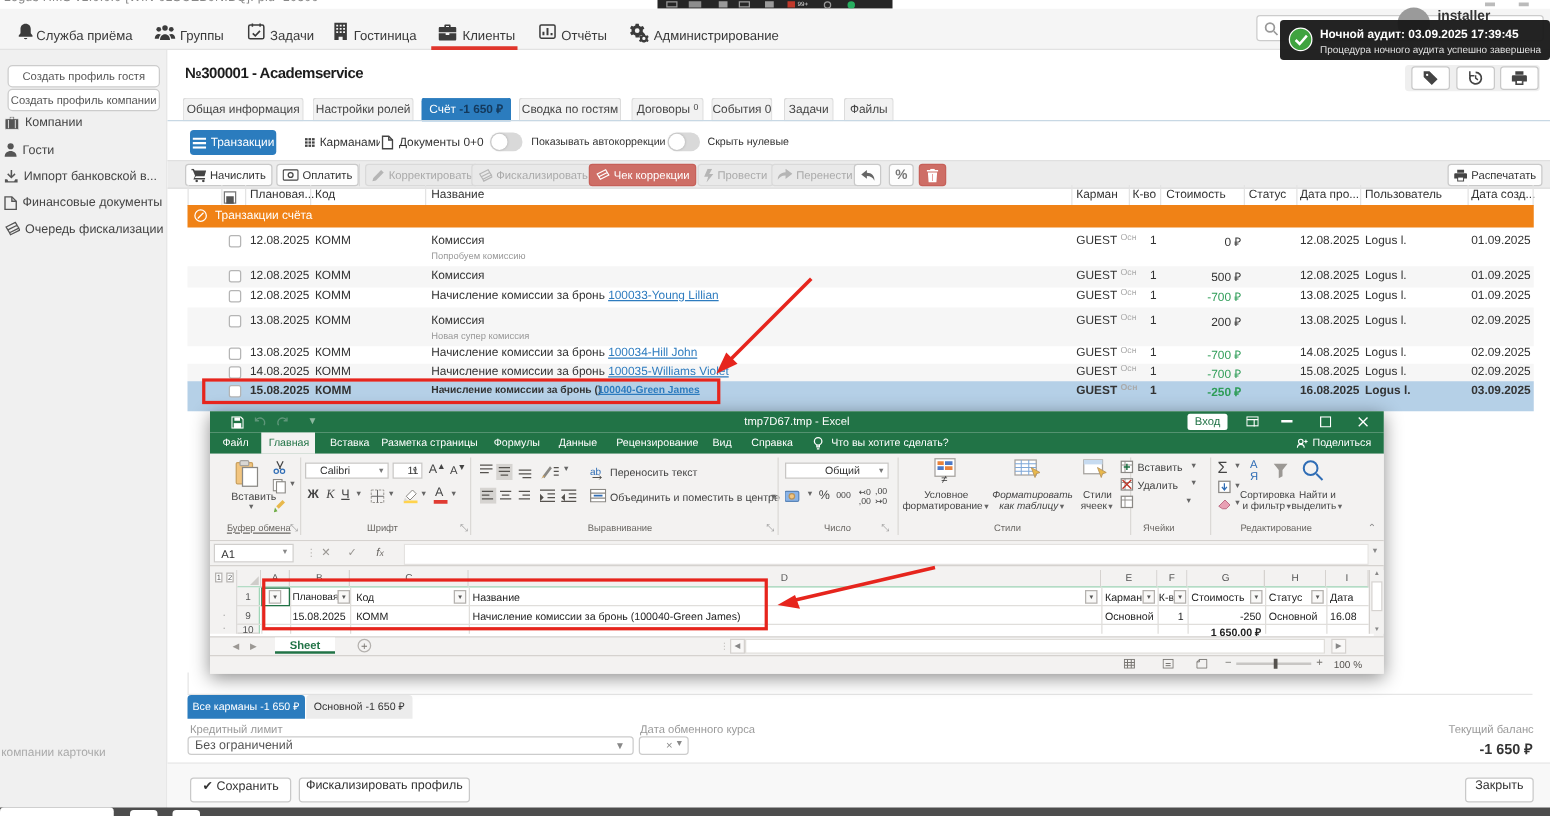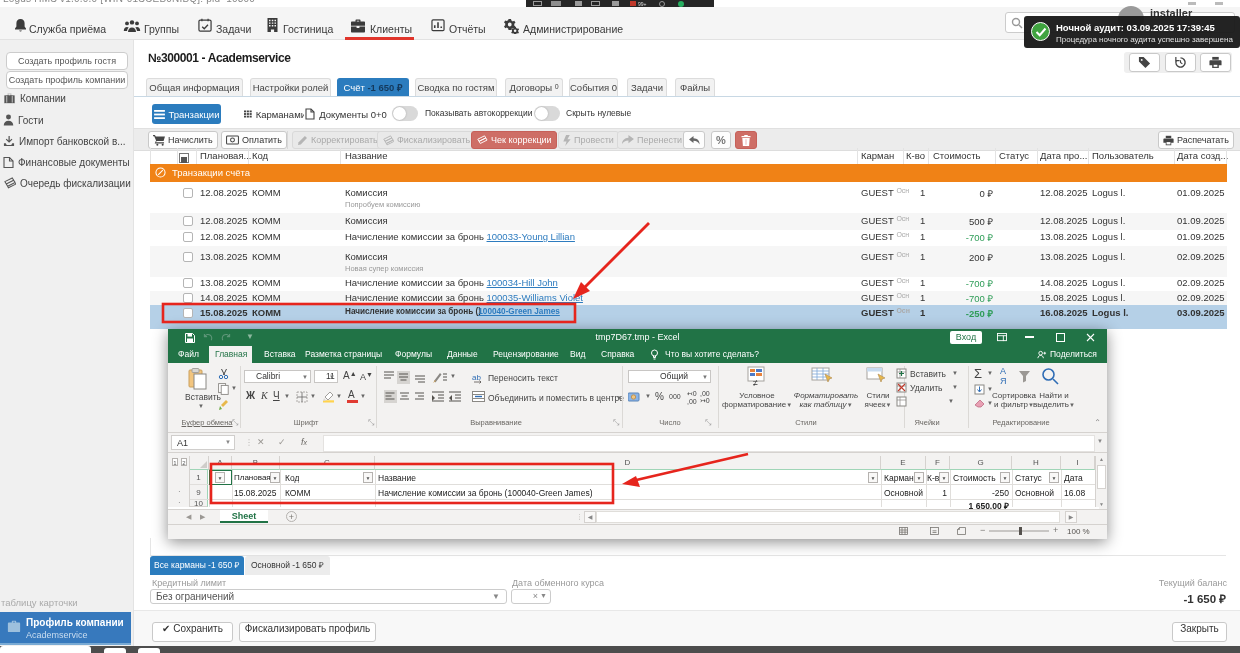--- a/index.html
+++ b/index.html
@@ -182,28 +182,21 @@
         <path d="M6.5 1.5V5H10"></path>
       </svg>
     <span>Финансовые документы</span>
   </div>
   <div class="sitem" style="top:137px;">
     <svg width="13" height="12" viewBox="0 0 14 13" fill="none" stroke="#555" stroke-width="1.1">
         <path d="M2 5l8-4 1.5 2.5-8 4zM3.5 7.5l8-4L13 6l-8 4zM5 10l8-4 .8 1.7-8 4z"></path>
       </svg>
     <span>Очередь фискализации</span>
   </div>
-  <div id="opencards">таблицу карточки</div>
-  <div id="profitem">
-    <svg style="position:absolute;left:7px;top:8px;" width="14" height="13" viewBox="0 0 16 14" fill="#9dc0dd">
-        <path d="M5.5 2.5V1.2c0-.4.3-.7.7-.7h3.6c.4 0 .7.3.7.7v1.3H14c.6 0 1 .4 1 1v8.9c0 .6-.4 1-1 1H2c-.6 0-1-.4-1-1V3.5c0-.6.4-1 1-1h3.5zm1.3 0h2.4v-.8H6.8v.8z"></path>
-      </svg>
-    <div class="t1">Профиль компании</div>
-    <div class="t2">Academservice</div>
-  </div>
+  <div id="opencards">компании карточки</div>
 </div>
 <div id="main">
   <h1>№300001 - Academservice</h1>
   <div style="position:absolute;left:990px;top:12px;width:108px;height:21px;background:#efefef;border-radius:3px;"></div>
     <div class="hbtn" style="left:995px;"><svg width="13" height="13" viewBox="0 0 14 14" fill="#444" style="margin-top:2px;">
         <path d="M1 6V1h5l7 7-5 5zM4 3.2a1 1 0 1 0 0 2 1 1 0 0 0 0-2z"></path>
       </svg></div>
   <div class="hbtn" style="left:1031px;"><svg width="13" height="13" viewBox="0 0 14 14" fill="none" stroke="#444" style="margin-top:2px;">
         <path d="M7 2a5 5 0 1 1-4.6 3" stroke-width="1.5"></path>
         <path d="M2 1v4h4" fill="none" stroke-width="1.3"></path>

